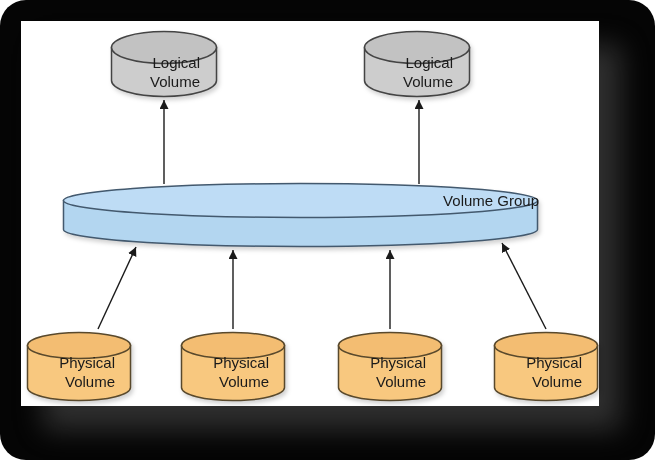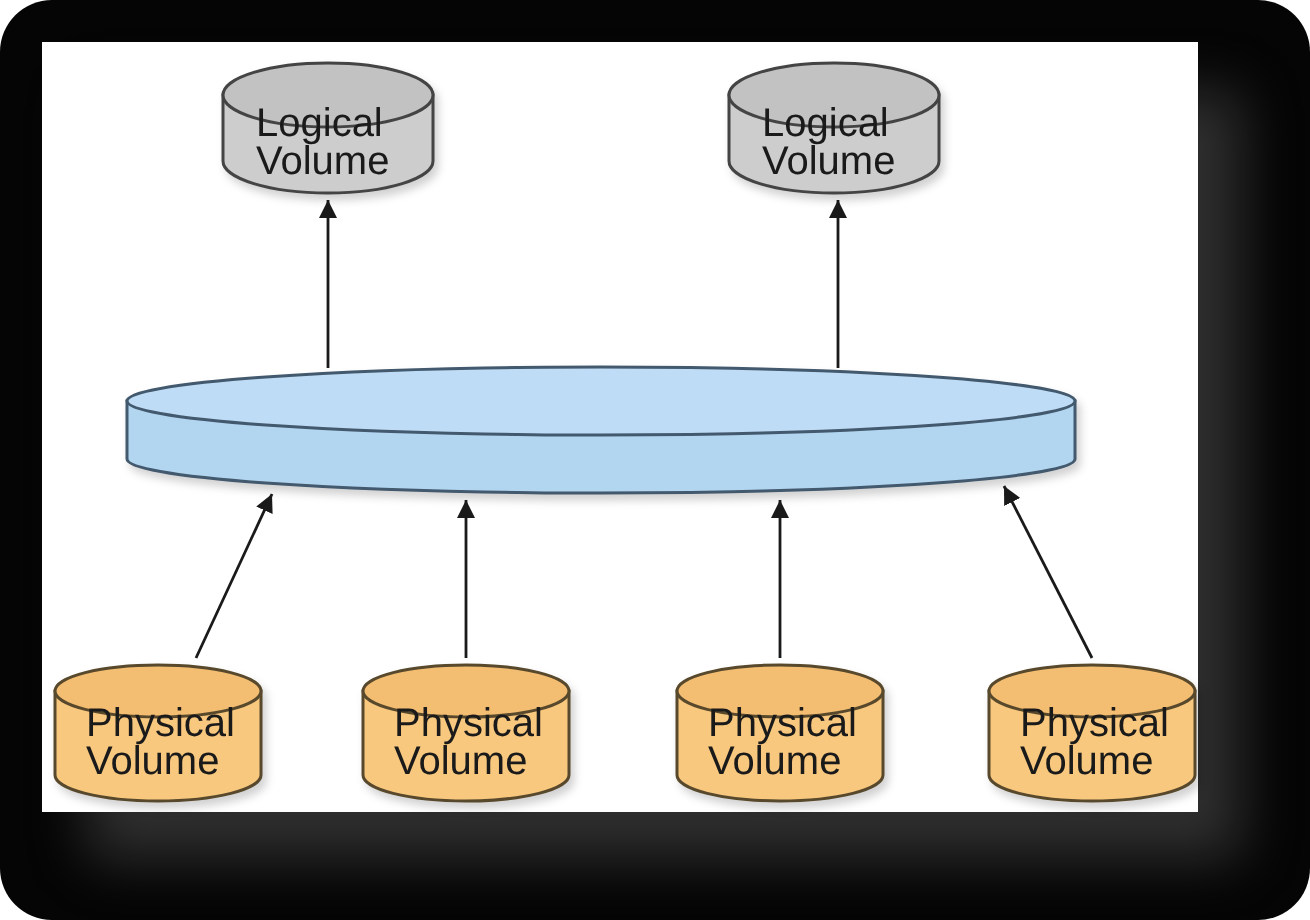--- a/index.html
+++ b/index.html
@@ -2,22 +2,22 @@
 <html><head>
 <meta charset="utf-8">
 <style>
   html,body{margin:0;padding:0;background:#ffffff;}
   .stage{position:relative;width:655px;height:460px;font-family:"Liberation Sans",sans-serif;}
   .frame{position:absolute;inset:0;background:#050505;border-radius:26px;overflow:hidden;}
   .canvas{position:absolute;left:21px;top:21px;width:578px;height:385px;background:#ffffff;
           box-shadow:22px 24px 26px rgba(110,110,110,0.40);}
   .node{position:absolute;}
   .node svg{display:block;filter:drop-shadow(2px 3px 2px rgba(0,0,0,0.18));}
-  .label{position:absolute;left:0;right:0;text-align:left;color:#1a1a1a;
-         font-size:20px;line-height:19px;}
+  .label{position:absolute;left:0;right:0;text-align:right;color:#1a1a1a;
+         font-size:15px;line-height:19px;}
   .label.narrow{left:50%;width:72px;margin-left:-36px;}
   .arrows{position:absolute;left:0;top:0;width:655px;height:460px;pointer-events:none;}
 </style>
 </head>
 <body>
 
 <div class="stage">
   <div class="frame">
     <div class="canvas"></div>
   </div>
@@ -36,20 +36,21 @@
       <ellipse cx="54" cy="17.5" rx="52.5" ry="16" fill="#c2c2c2" stroke="#444444" stroke-width="1.5"></ellipse>
     </svg>
     <div class="label narrow" style="top:23px">Logical Volume</div>
   </div>
 
   <div class="node" style="left:62px;top:182px;width:477px;height:66px">
     <svg width="477" height="66" viewBox="0 0 477 66">
       <path d="M1.5,18.5 V47.5 A237,17 0 0 0 475.5,47.5 V18.5 Z" fill="#b3d6f0" stroke="#43596e" stroke-width="1.5"></path>
       <ellipse cx="238.5" cy="18.5" rx="237" ry="17" fill="#bedcf5" stroke="#43596e" stroke-width="1.5"></ellipse>
     </svg>
+    <div class="label" style="top:9px">Volume Group</div>
   </div>
 
   <div class="node" style="left:26px;top:331px;width:106px;height:71px">
     <svg width="106" height="71" viewBox="0 0 106 71">
       <path d="M1.5,14.5 V56.5 A51.5,13 0 0 0 104.5,56.5 V14.5 Z" fill="#f8c87f" stroke="#59492c" stroke-width="1.5"></path>
       <ellipse cx="53" cy="14.5" rx="51.5" ry="13" fill="#f3bd72" stroke="#59492c" stroke-width="1.5"></ellipse>
     </svg>
     <div class="label narrow" style="top:22px">Physical Volume</div>
   </div>
 

